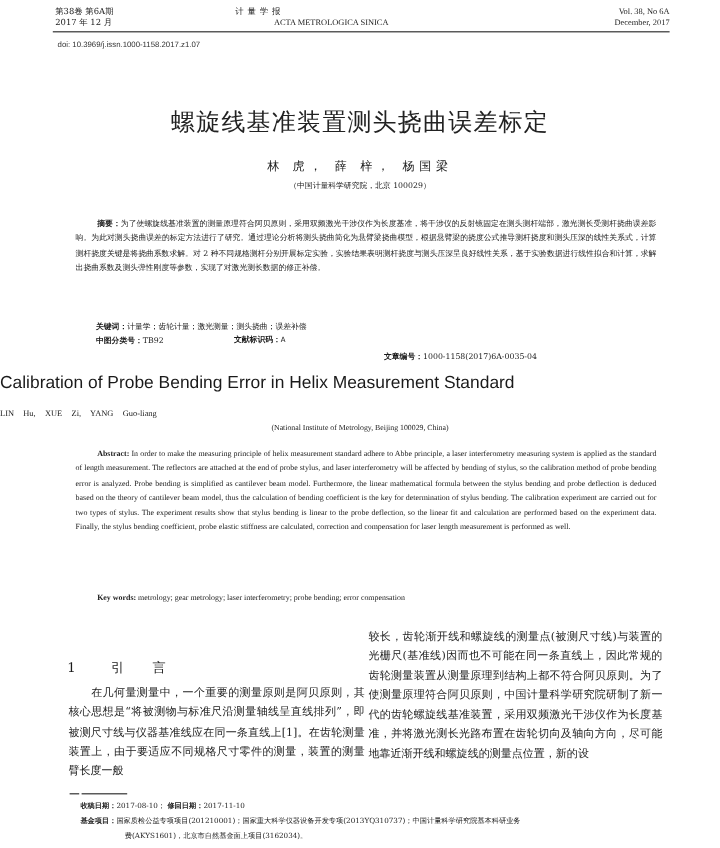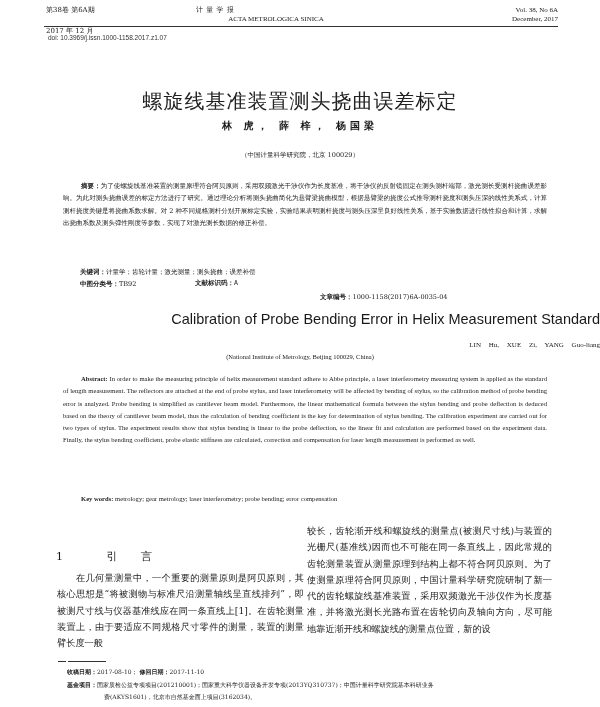--- a/index.html
+++ b/index.html
@@ -2,39 +2,39 @@
 <html><head>
 <meta charset="utf-8">
 <style>
   html, body { margin: 0; padding: 0; background: #ffffff; }
   body { width: 600px; height: 707px; position: relative; overflow: hidden; color: #1a1a1a; font-family: "DejaVu Serif", serif; }
   .abs { position: absolute; }
   .hdr { font-size: 7px; line-height: 9px; white-space: nowrap; color: #222; }
   .rule { position: absolute; left: 44px; width: 514px; height: 1px; background: #333; }
   .doi { font-family: "Liberation Sans", sans-serif; font-size: 6.5px; color: #333; }
   .title-cn { left: 0; width: 600px; top: 88px; text-align: center; font-size: 20px; letter-spacing: 1px; font-family: Liberation Sans, sans-serif; color: #222; }
-  .authors-cn { left: 0; width: 600px; top: 119px; text-align: center; font-size: 10px; font-weight: bold; letter-spacing: 4px; }
+  .authors-cn { left: 0; width: 600px; top: 132px; text-align: center; font-size: 10px; font-weight: normal; letter-spacing: 4px; }
   .affil-cn { left: 0; width: 600px; top: 151px; text-align: center; font-size: 6.5px; }
   .para { font-size: 6.5px; line-height: 12.4px; text-align: justify; color: #222; }
   .para b { font-weight: bold; }
   .meta-line { font-size: 6.5px; line-height: 12px; white-space: nowrap; }
-  .title-en { left: 0; width: 600px; top: 311px; text-align: right; font-family: "Liberation Sans", sans-serif; font-size: 14.5px; color: #1a1a1a; }
-  .authors-en { left: 0; width: 600px; top: 341px; text-align: right; font-family: "Liberation Serif", serif; font-size: 7px; word-spacing: 6px; }
+  .title-en { left: 0; width: 600px; top: 311px; text-align: left; font-family: "Liberation Sans", sans-serif; font-size: 14.5px; color: #1a1a1a; }
+  .authors-en { left: 0; width: 600px; top: 341px; text-align: left; font-family: "Liberation Serif", serif; font-size: 7px; word-spacing: 6px; }
   .affil-en { left: 0; width: 600px; top: 353px; text-align: center; font-family: "Liberation Serif", serif; font-size: 6.5px; }
   .en-para { font-family: "Liberation Serif", serif; font-size: 6.6px; line-height: 12.3px; text-align: justify; color: #222; }
   .section-title { font-size: 11px; letter-spacing: 10px; }
   .body-cn { font-size: 9.2px; line-height: 16.3px; text-align: justify; color: #222; }
   .foot-rule { position: absolute; left: 65px; width: 70px; height: 1px; background: #333; }
   .foot { font-size: 6px; line-height: 12px; white-space: nowrap; color: #222; }
 </style>
 </head>
 <body>
 
 <div class="abs hdr" style="left:46px; top:6px;">第38卷  第6A期</div>
-<div class="abs hdr" style="left:46px; top:15px;margin-top:12px;">2017 年  12 月</div>
+<div class="abs hdr" style="left:46px; top:15px;">2017 年  12 月</div>
 <div class="abs hdr" style="left:196px; width:160px; top:6px; text-align:left; letter-spacing:0.5px;">计      量      学      报</div>
 <div class="abs hdr" style="left:196px; width:160px; top:15px; text-align:center; font-family:'Liberation Serif',serif;">ACTA  METROLOGICA  SINICA</div>
 <div class="abs hdr" style="right:42px; top:6px; text-align:center; font-family:'Liberation Serif',serif;">Vol. 38, No 6A</div>
 <div class="abs hdr" style="right:42px; top:15px; text-align:right; font-family:'Liberation Serif',serif;">December, 2017</div>
 <div class="rule" style="top:26px;"></div>
 
 <div class="abs doi" style="left:48px; top:34px;">doi: 10.3969/j.issn.1000-1158.2017.z1.07</div>
 
 <div class="abs title-cn">螺旋线基准装置测头挠曲误差标定</div>
 <div class="abs authors-cn">林  虎， 薛  梓， 杨国梁</div>
@@ -65,21 +65,21 @@
 <div class="abs en-para" style="left:63px; width:484px; top:373px; text-indent:18px;">
   <b>Abstract:</b> <span>In order to make the measuring principle of helix measurement standard adhere to Abbe principle, a laser interferometry measuring system is applied as the standard of length measurement. The reflectors are attached at the end of probe stylus, and laser interferometry will be affected by bending of stylus, so the calibration method of probe bending error is analyzed. Probe bending is simplified as cantilever beam model. Furthermore, the linear mathematical formula between the stylus bending and probe deflection is deduced based on the theory of cantilever beam model, thus the calculation of bending coefficient is the key for determination of stylus bending. The calibration experiment are carried out for two types of stylus. The experiment results show that stylus bending is linear to the probe deflection, so the linear fit and calculation are performed based on the experiment data. Finally, the stylus bending coefficient, probe elastic stiffness are calculated, correction and compensation for laser length measurement is performed as well.</span>
 </div>
 
 <div class="abs en-para" style="left:81px; top:493px; white-space:nowrap;">
   <b>Key words:</b> <span>metrology; gear metrology; laser interferometry; probe bending; error compensation</span>
 </div>
 
 <div class="abs section-title" style="left:56px; top:549px;">
   <span>1</span>
-  <span style="margin-left:20px;">引 言</span>
+  <span style="margin-left:6px;">引 言</span>
 </div>
 
 <div class="abs body-cn" style="left:57px; width:247px; top:570px; text-indent:19px; height:82px; overflow:hidden;">在几何量测量中，一个重要的测量原则是阿贝原则，其核心思想是“将被测物与标准尺沿测量轴线呈直线排列”，即被测尺寸线与仪器基准线应在同一条直线上[1]。在齿轮测量装置上，由于要适应不同规格尺寸零件的测量，装置的测量臂长度一般</div>
 
 <div class="abs body-cn" style="left:307px; width:245px; top:523px; height:148px; overflow:hidden;">较长，齿轮渐开线和螺旋线的测量点(被测尺寸线)与装置的光栅尺(基准线)因而也不可能在同一条直线上，因此常规的齿轮测量装置从测量原理到结构上都不符合阿贝原则。为了使测量原理符合阿贝原则，中国计量科学研究院研制了新一代的齿轮螺旋线基准装置，采用双频激光干涉仪作为长度基准，并将激光测长光路布置在齿轮切向及轴向方向，尽可能地靠近渐开线和螺旋线的测量点位置，新的设</div>
 
 <div class="foot-rule" style="top:661px; left:58px; width:8px;"></div>
 <div class="foot-rule" style="top:661px; left:68px; width:38px;"></div>
 
 <div class="abs foot" style="left:67px; top:666px;">

